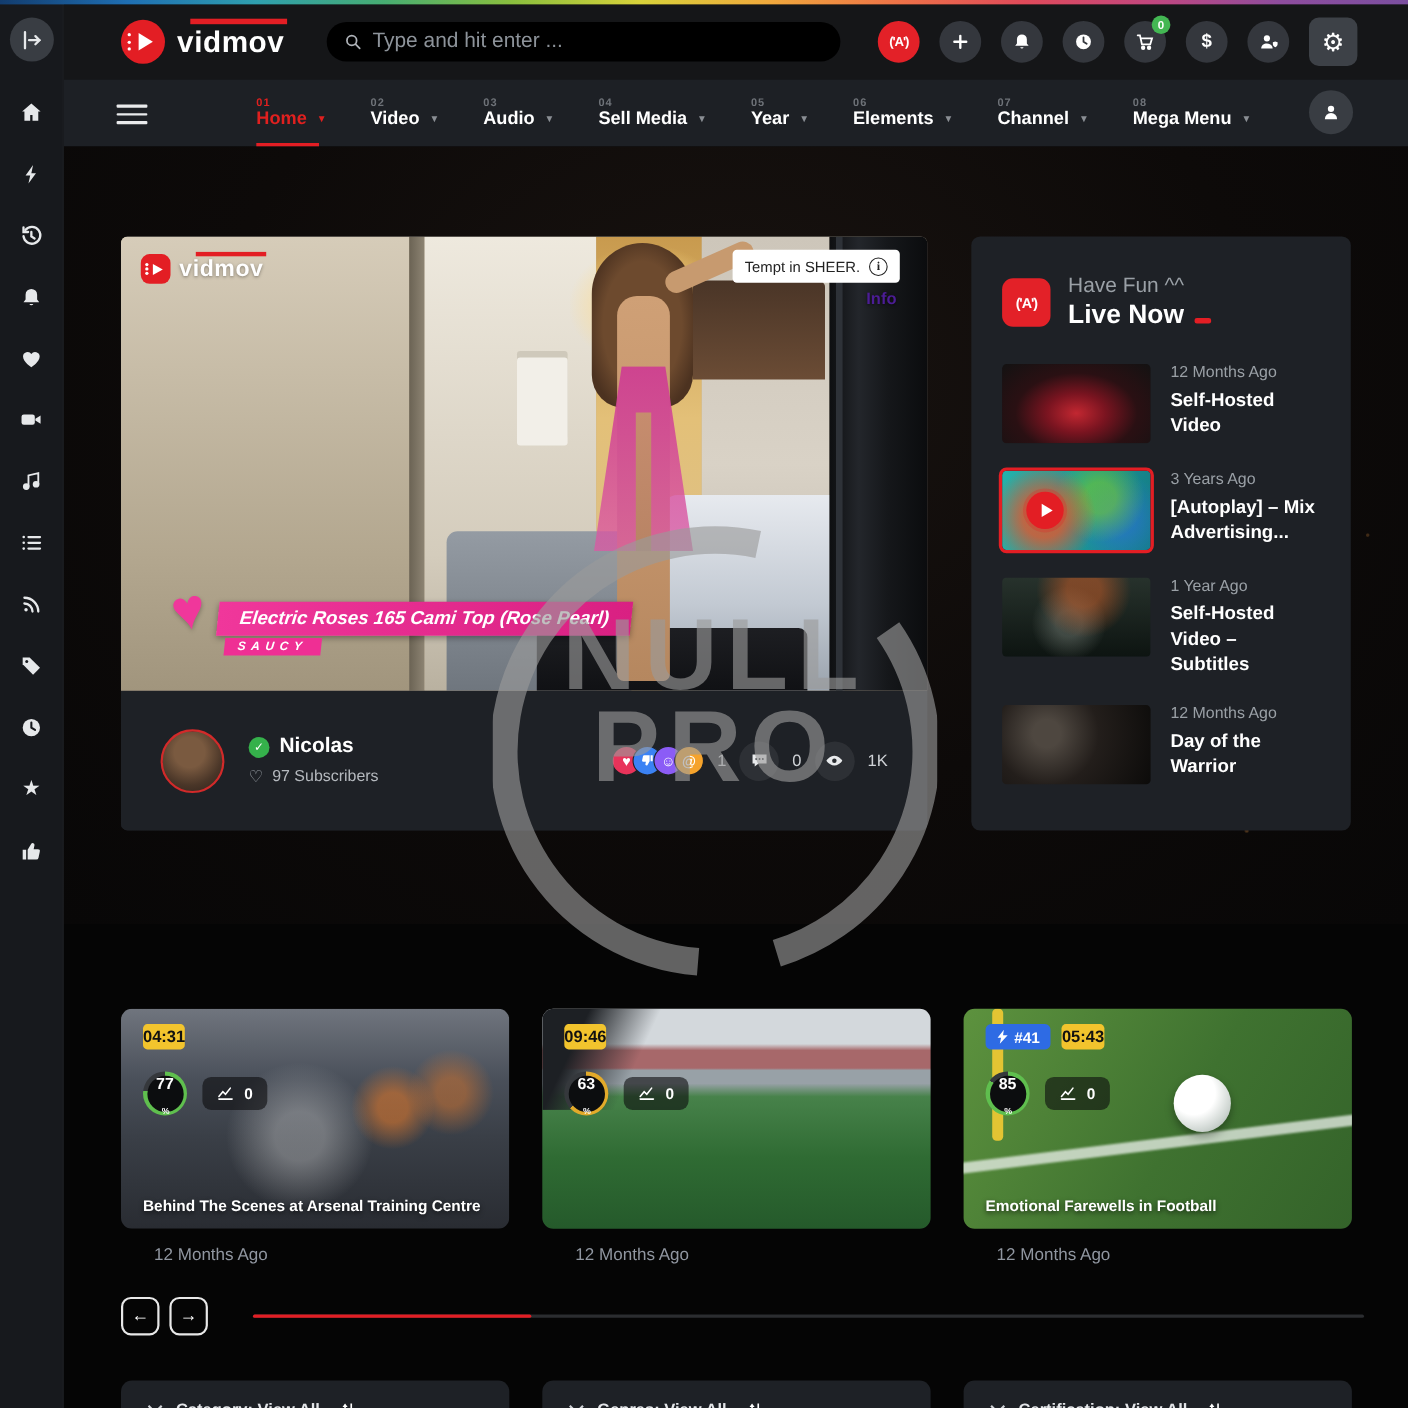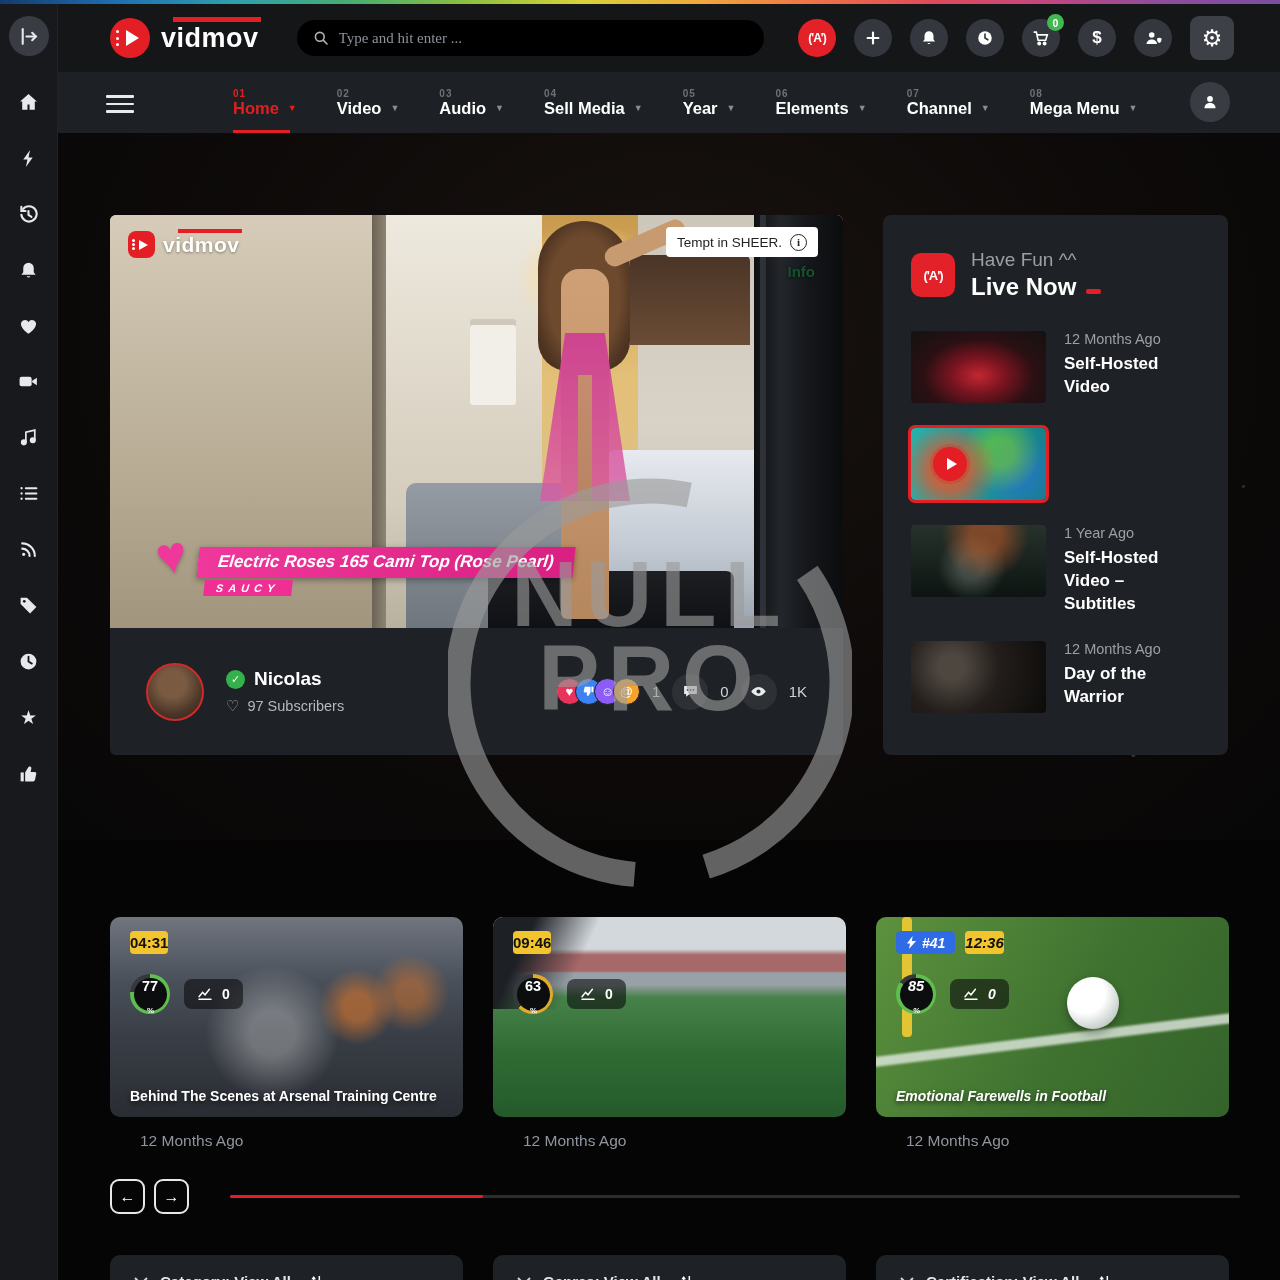--- a/index.html
+++ b/index.html
@@ -22,21 +22,21 @@
   .topbar { position:absolute; left:58px; top:4px; width:1222px; height:68px; background:#151618; display:flex; align-items:center; z-index:40; }
   .logo { display:flex; align-items:center; gap:11px; margin-left:52px; }
   .logo-ico { position:relative; width:40px; height:40px; background:#e31e24; border-radius:50%; display:grid; place-items:center; }
   .logo-ico .tri { width:0; height:0; border-left:13px solid #fff; border-top:8px solid transparent; border-bottom:8px solid transparent; margin-left:4px; }
   .logo-ico .dots { position:absolute; left:6px; top:12px; width:3px; height:16px; display:flex; flex-direction:column; justify-content:space-between; }
   .logo-ico .dots i { width:3px; height:3px; background:#fff; border-radius:50%; }
   .logo-text { font-size:27px; font-weight:700; letter-spacing:.5px; position:relative; }
   .logo-text .bar { position:absolute; right:-2px; top:-6px; width:88px; height:5px; background:#e31e24; }
   .search { margin-left:38px; width:467px; height:36px; background:#000; border-radius:18px; display:flex; align-items:center; padding:0 16px; gap:10px; }
   .search svg { width:16px; height:16px; color:#aeb2b8; flex:none; }
-  .search input { flex:1; background:transparent; border:none; outline:none; color:#e8eaec; font-size:15px; font-family:Liberation Serif, serif; }
+  .search input { flex:1; background:transparent; border:none; outline:none; color:#e8eaec; font-size:19px; font-family:Liberation Sans, sans-serif; }
   .search input::placeholder { color:#8d939a; }
   .tb-actions { margin-left:auto; margin-right:46px; display:flex; align-items:center; gap:18px; }
   .tb-btn { position:relative; width:38px; height:38px; border-radius:50%; background:#34373d; color:#fff; display:grid; place-items:center; cursor:pointer; }
   .tb-btn svg { width:18px; height:18px; }
   .tb-btn.live { background:#e32128; font-weight:700; font-size:12px; letter-spacing:-1px; }
   .tb-btn.gear { width:44px; height:44px; border-radius:9px; background:#3d4147; font-size:23px; }
   .tb-badge { position:absolute; top:-5px; right:-4px; min-width:17px; height:17px; border-radius:50%; background:#43b753; color:#fff; font-size:10.5px; font-weight:700; display:grid; place-items:center; }
 
   
   .navbar { position:absolute; left:58px; top:72px; width:1222px; height:61px; background:#1d2025; z-index:39; display:flex; align-items:center; }
@@ -90,21 +90,21 @@
 
   .pwm { position:absolute; left:18px; top:16px; display:flex; align-items:center; gap:8px; z-index:5; }
   .pwm .logo-ico { width:27px; height:27px; border-radius:8px; }
   .pwm .logo-ico .tri { border-left-width:9px; border-top-width:5px; border-bottom-width:5px; margin-left:3px; }
   .pwm .logo-ico .dots { left:4px; top:8px; height:11px; }
   .pwm .logo-text { font-size:21px; text-shadow:0 1px 3px rgba(0,0,0,.4); }
   .pwm .logo-text .bar { width:64px; height:4px; top:-4px; }
 
   .tooltip { position:absolute; right:25px; top:12px; height:30px; background:#fff; color:#222; border-radius:4px; display:flex; align-items:center; gap:8px; padding:0 11px; font-size:13.5px; z-index:5; cursor:pointer; }
   .tooltip .i-circ { width:17px; height:17px; border:1.6px solid #222; border-radius:50%; display:grid; place-items:center; font-size:11px; font-weight:700; font-family:"Liberation Serif",serif; }
-  .info-lbl { position:absolute; right:28px; top:48px; font-size:15px; font-weight:700; color:#14532d; text-shadow:0 1px 3px rgba(0,0,0,.6); z-index:5; cursor:pointer; }
+  .info-lbl { position:absolute; right:28px; top:48px; font-size:15px; font-weight:700; color:#4c1d95; text-shadow:0 1px 3px rgba(0,0,0,.6); z-index:5; cursor:pointer; }
 
   .caption { position:absolute; left:50px; bottom:32px; z-index:5; }
   .cap-heart { position:absolute; left:-4px; top:-22px; font-size:52px; color:#f0379b; transform:rotate(-10deg); text-shadow:0 2px 4px rgba(0,0,0,.25); }
   .cap-banner { margin-left:38px; display:inline-block; background:linear-gradient(90deg,#f0379b,#d92082); color:#fff; font-weight:700; font-style:italic; font-size:17px; padding:5px 20px 6px; transform:skewX(-6deg); box-shadow:0 2px 6px rgba(0,0,0,.35); }
   .cap-tag { margin-left:44px; display:inline-block; background:#ef2f94; color:#fff; font-weight:700; font-style:italic; font-size:11px; letter-spacing:5px; padding:2px 12px; transform:skewX(-6deg); margin-top:2px; }
 
   .vinfo { position:relative; width:733px; height:127px; background:#1e2126; display:flex; align-items:center; padding:0 36px; }
   .ch-avatar { width:58px; height:58px; border-radius:50%; border:2.5px solid #d22a2a; background:radial-gradient(circle at 45% 35%,#7a5a40 0 30%,#4a3628 65%,#2c211a); flex:none; cursor:pointer; }
   .ch-meta { margin-left:22px; }
   .ch-name-row { display:flex; align-items:center; gap:9px; }
@@ -145,21 +145,21 @@
   .nullpro { position:absolute; left:448px; top:438px; width:404px; height:470px; z-index:45; pointer-events:none; opacity:.62; }
   .nullpro text { font-family:"Liberation Sans","DejaVu Sans",sans-serif; font-weight:700; fill:#9b9b9b; letter-spacing:8px; }
 
   
   .cards-row { position:absolute; left:110px; top:917px; display:flex; gap:30px; z-index:20; }
   .card { width:353px; }
   .thumb { position:relative; width:353px; height:200px; border-radius:10px; overflow:hidden; padding:14px 20px; }
   .th-arsenal { background:radial-gradient(circle at 70% 45%,rgba(232,122,40,.55) 0 5%,transparent 14%),radial-gradient(circle at 46% 58%,rgba(222,222,222,.35) 0 10%,transparent 30%),radial-gradient(circle at 85% 38%,rgba(232,122,40,.45) 0 4%,transparent 12%),linear-gradient(180deg,#70757e 0%,#4a505a 32%,#3a3f47 58%,#292c32 100%); }
   .th-goal { background:linear-gradient(180deg,#d3d8dc 0 16%,#a7686a 19% 27%,#98a1a7 28% 34%,#47824a 40%,#2f6b33 68%,#255a2b 100%); }
   .th-goal:before { content:""; position:absolute; left:0; top:0; width:56%; height:46%; background:linear-gradient(115deg,#1d2024 18%,transparent 45%); }
-  .th-farewell { background:linear-gradient(120deg,#5d923e,#3f7230 55%,#34632a);font-style:italic; }
+  .th-farewell { background:linear-gradient(120deg,#5d923e,#3f7230 55%,#34632a); }
   .th-farewell:before { content:""; position:absolute; left:-20%; top:58%; width:150%; height:10px; background:rgba(235,240,235,.75); transform:rotate(-7deg); filter:blur(1px); }
   .th-farewell .pole { position:absolute; left:26px; top:0; width:10px; height:120px; background:#e3c433; border-radius:4px; }
   .th-farewell .ball { position:absolute; left:54%; top:30%; width:52px; height:52px; border-radius:50%; background:radial-gradient(circle at 35% 32%,#fff 0 40%,#cfd6d2 70%,#9aa39e); box-shadow:0 4px 8px rgba(0,0,0,.35); }
   .badge-row { position:relative; z-index:3; display:flex; gap:10px; }
   .dur { background:#f2c42d; color:#111; font-weight:700; font-size:15px; padding:3px 0; border-radius:4px; }
   .rank { background:#2e6be4; color:#fff; font-weight:700; font-size:14px; padding:3px 10px; border-radius:5px; display:flex; align-items:center; gap:5px; }
   .rank svg { width:11px; height:13px; }
   .rate-row { position:relative; z-index:3; display:flex; align-items:center; gap:14px; margin-top:20px; }
   .ring { width:40px; height:40px; border-radius:50%; display:grid; place-items:center; }
   .ring-in { width:33px; height:33px; border-radius:50%; background:#0c0d0f; display:grid; place-items:center; font-weight:700; font-size:14.5px; color:#fff;gap:12px; }
@@ -516,20 +516,24 @@
               <div class="lp-date">12 Months Ago</div>
               <div class="lp-name">Self-Hosted Video</div>
             </span>
         </div>
         <div class="lp-item active">
           <span class="lp-thumb th-cham">
               <span class="lp-play">
                 <i></i>
               </span>
             </span>
+          <span>
+              <div class="lp-date">3 Years Ago</div>
+              <div class="lp-name">[Autoplay] – Mix Advertising...</div>
+            </span>
         </div>
         <div class="lp-item">
           <span class="lp-thumb th-forest"></span>
           <span>
               <div class="lp-date">1 Year Ago</div>
               <div class="lp-name">Self-Hosted Video – Subtitles</div>
             </span>
         </div>
         <div class="lp-item">
           <span class="lp-thumb th-warrior"></span>
@@ -603,21 +607,21 @@
       <div class="thumb th-farewell">
         <span class="pole"></span>
           <span class="ball"></span>
         <div class="badge-row">
           <span class="rank">
               <svg viewBox="0 0 12 14" fill="#fff">
                 <path d="M7.2 0 1 8h3.4L3.2 14 11 5.4H6.4z"></path>
               </svg>
               <span>#41</span>
             </span>
-          <span class="dur">12:36</span>
+          <span class="dur">05:43</span>
         </div>
         <div class="rate-row">
           <span class="ring" style="background: conic-gradient(rgb(95, 191, 78) 85%, rgb(53, 56, 60) 0deg);">
               <span class="ring-in">
                 <span>85</span>
                 <sup>%</sup>
               </span>
             </span>
           <span class="stat-pill">
               <svg viewBox="0 0 20 20" fill="none" stroke="currentColor" stroke-width="1.8" stroke-linecap="round">

